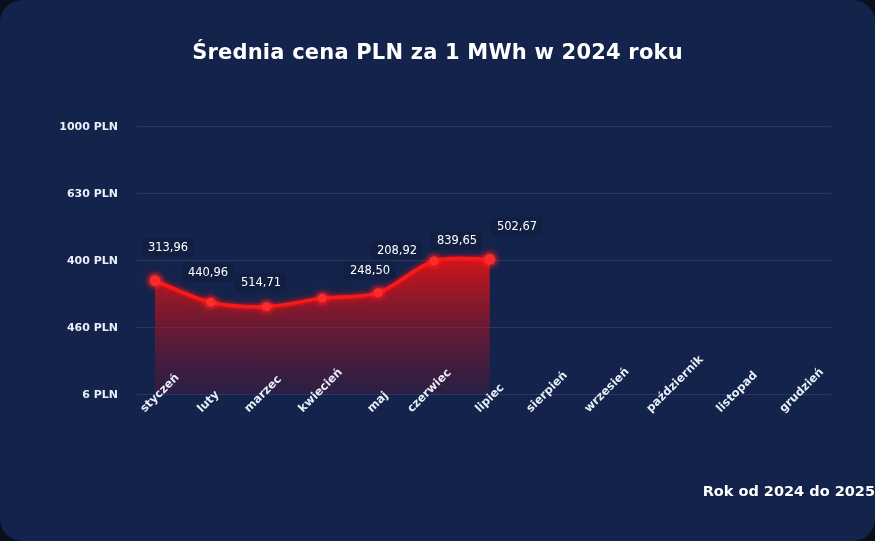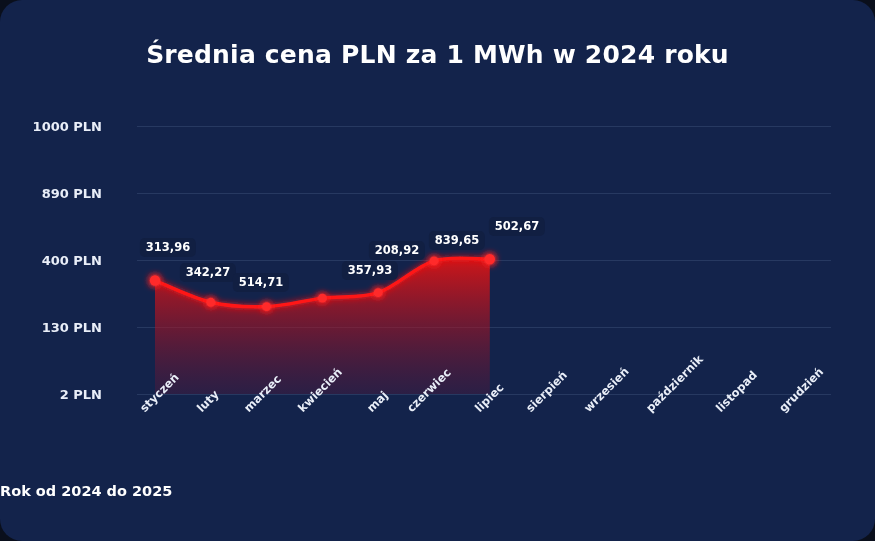--- a/index.html
+++ b/index.html
@@ -24,39 +24,39 @@
     overflow: hidden;
   }
 
   #chart-title {
     position: absolute;
     left: 0;
     top: 40px;
     width: 875px;
     text-align: center;
     color: #ffffff;
-    font-size: 25px;
+    font-size: 21px;
     font-weight: bold;
     letter-spacing: 0.2px;
   }
 
   #plot-wrap {
     position: absolute;
     left: 0; top: 0;
     width: 875px;
     height: 541px;
   }
 
   .ytick-label {
     position: absolute;
-    right: 16px;
+    right: 0;
     width: 100px;
     text-align: right;
     color: #e9eef8;
-    font-size: 13px;
+    font-size: 11px;
     font-weight: bold;
     transform: translateY(-50%);
     white-space: nowrap;
   }
   .ytick-box {
     position: absolute;
     left: 18px;
     width: 100px;
     height: 0;
   }
@@ -76,35 +76,35 @@
     font-weight: bold;
     white-space: nowrap;
     transform-origin: left top;
     transform: rotate(-45deg);
   }
 
   .value-label {
     position: absolute;
     color: #ffffff;
     font-size: 11.5px;
-    font-weight: bold;
+    font-weight: normal;
     background: #111f42;
     border-radius: 5px;
     padding: 3px 6px 4px 6px;
     white-space: nowrap;
     transform: translateX(-50%);
     line-height: 1.05;
   }
 
   #xaxis-title {
     position: absolute;
     left: 0;
     top: 483px;
     width: 875px;
-    text-align: left;
+    text-align: right;
     color: #ffffff;
     font-size: 14.5px;
     font-weight: bold;
   }
 
   svg#series { position: absolute; left: 0; top: 0; }
 </style>
 </head>
 <body>
 
@@ -117,30 +117,30 @@
     <div class="gridline" style="top:126px"></div>
     <div class="gridline" style="top:193px"></div>
     <div class="gridline" style="top:260px"></div>
     <div class="gridline" style="top:327px"></div>
     <div class="gridline" style="top:394px"></div>
 
     <div class="ytick-box" style="top:126px">
         <span class="ytick-label">1000 PLN</span>
       </div>
     <div class="ytick-box" style="top:193px">
-        <span class="ytick-label">890 PLN</span>
+        <span class="ytick-label">630 PLN</span>
       </div>
     <div class="ytick-box" style="top:260px">
         <span class="ytick-label">400 PLN</span>
       </div>
     <div class="ytick-box" style="top:327px">
-        <span class="ytick-label">130 PLN</span>
+        <span class="ytick-label">460 PLN</span>
       </div>
     <div class="ytick-box" style="top:394px">
-        <span class="ytick-label">2 PLN</span>
+        <span class="ytick-label">6 PLN</span>
       </div>
 
     <svg id="series" width="875" height="541">
       <defs>
         <linearGradient id="areaFill" x1="0" y1="0" x2="0" y2="1">
           <stop offset="0%" stop-color="#e01414" stop-opacity="0.92"></stop>
           <stop offset="45%" stop-color="#b41320" stop-opacity="0.60"></stop>
           <stop offset="100%" stop-color="#6a1436" stop-opacity="0.28"></stop>
         </linearGradient>
         <filter id="redGlow" x="-60%" y="-60%" width="220%" height="220%">
@@ -166,23 +166,23 @@
           <circle cx="210.80" cy="302.27" r="4.4" fill="#ff2b2b" filter="url(#dotGlow)"></circle>
           <circle cx="266.60" cy="306.59" r="4.4" fill="#ff2b2b" filter="url(#dotGlow)"></circle>
           <circle cx="322.40" cy="298.07" r="4.4" fill="#ff2b2b" filter="url(#dotGlow)"></circle>
           <circle cx="378.20" cy="292.70" r="4.4" fill="#ff2b2b" filter="url(#dotGlow)"></circle>
           <circle cx="434.00" cy="260.84" r="4.4" fill="#ff2b2b" filter="url(#dotGlow)"></circle>
           <circle cx="489.80" cy="259.28" r="5.2" fill="#ff2b2b" filter="url(#dotGlow)"></circle>
         </g>
     </svg>
 
     <div class="value-label" style="left:168px; top:238px">313,96</div>
-    <div class="value-label" style="left:208px; top:263px">342,27</div>
+    <div class="value-label" style="left:208px; top:263px">440,96</div>
     <div class="value-label" style="left:261px; top:273px">514,71</div>
-    <div class="value-label" style="left:370px; top:261px">357,93</div>
+    <div class="value-label" style="left:370px; top:261px">248,50</div>
     <div class="value-label" style="left:397px; top:241px">208,92</div>
     <div class="value-label" style="left:457px; top:231px">839,65</div>
     <div class="value-label" style="left:517px; top:217px">502,67</div>
 
     <div class="xtick-label" style="left:137px; top:405px">styczeń</div>
     <div class="xtick-label" style="left:194px; top:405px">luty</div>
     <div class="xtick-label" style="left:241px; top:405px">marzec</div>
     <div class="xtick-label" style="left:295px; top:405px">kwiecień</div>
     <div class="xtick-label" style="left:364px; top:405px">maj</div>
     <div class="xtick-label" style="left:404px; top:405px">czerwiec</div>

